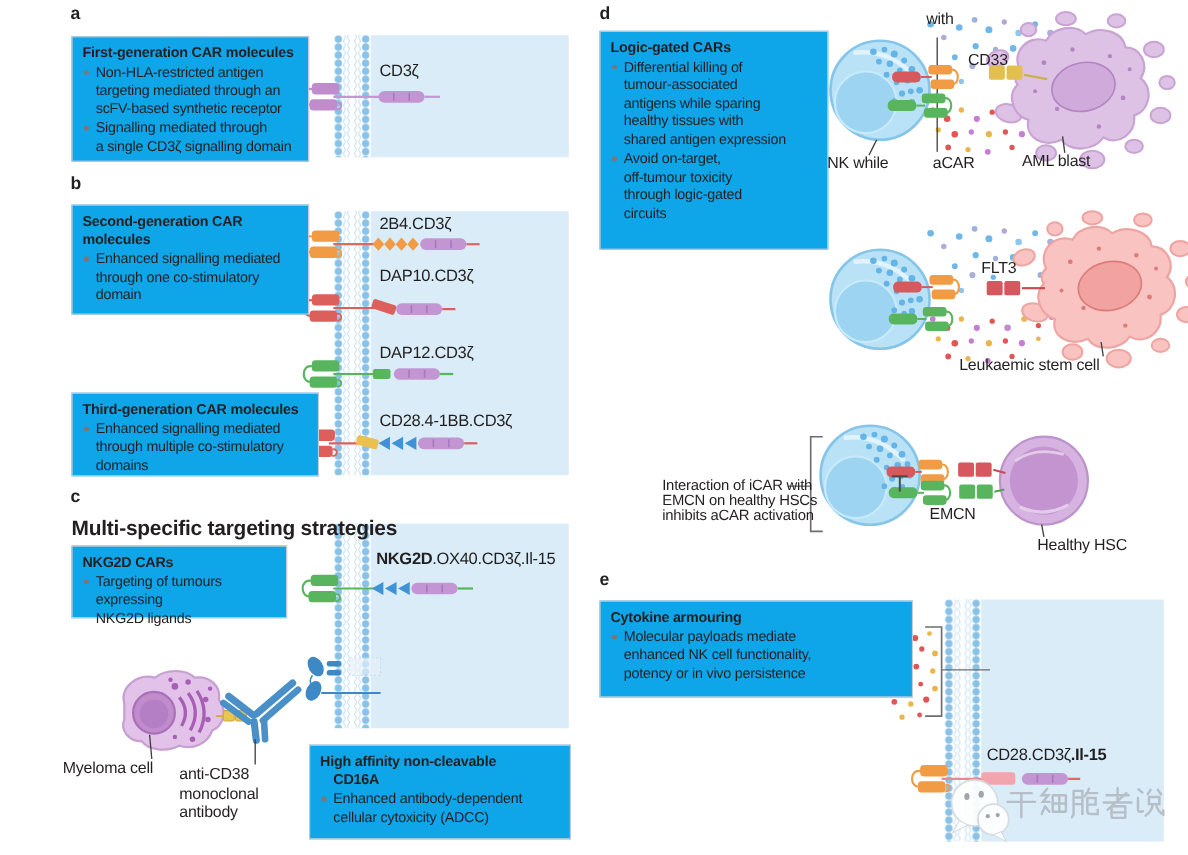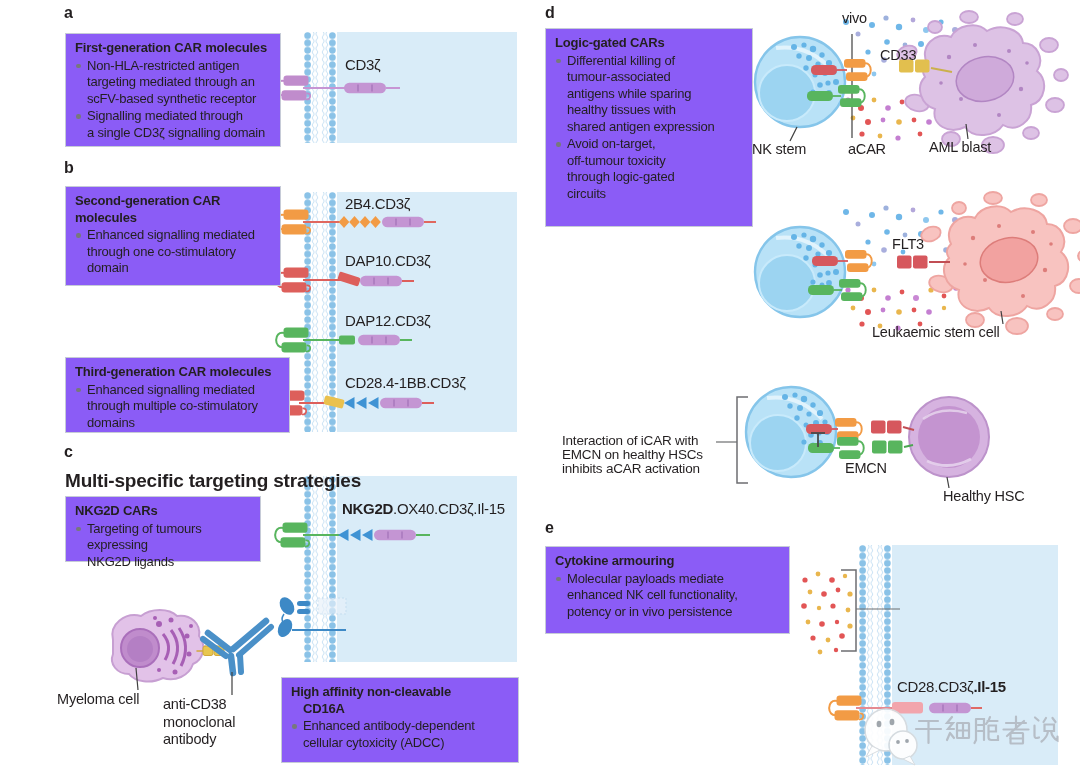--- a/index.html
+++ b/index.html
@@ -1,29 +1,29 @@
 <!DOCTYPE html>
 <html><head>
 <meta charset="utf-8">
 <style>
   html,body{margin:0;padding:0;background:#fff;}
   #fig{position:relative;width:1080px;height:777px;background:#fff;overflow:hidden;
        font-family:"Liberation Sans",sans-serif;color:#231f20;}
   #fig svg{position:absolute;left:0;top:0;}
   .plabel{position:absolute;font-size:16px;font-weight:bold;}
-  .box{position:absolute;background:#8b5cf6;border:1.5px solid #c6cbd7;padding:6px 9px;box-sizing:border-box;}
+  .box{position:absolute;background:#0ea5e9;border:1.5px solid #c6cbd7;padding:6px 9px;box-sizing:border-box;}
   .bt{font-size:13px;font-weight:bold;letter-spacing:-0.2px;line-height:16.5px;white-space:pre-line;}
   .bt.hang{padding-left:12px;text-indent:-12px;}
   .box ul{margin:1px 0 0 0;padding:0;list-style:none;}
   .box li{position:relative;font-size:13px;letter-spacing:-0.2px;line-height:16.5px;
           padding-left:12px;white-space:pre-line;margin-bottom:1px;}
   .box li::before{content:'';position:absolute;left:1px;top:6px;width:4.5px;height:4.5px;border-radius:50%;background:#77787b;}
   .lbl{position:absolute;font-size:14.5px;letter-spacing:-0.2px;line-height:16px;white-space:pre-line;}
   .lbl.big{font-size:15px;letter-spacing:-0.3px;}
-  .lbl.sm{font-size:13.5px;line-height:13.8px;}
+  .lbl.sm{font-size:13.5px;line-height:13.8px;margin-left:40px;}
   .lbl.lh17{line-height:17.5px;}
   .heading{position:absolute;font-size:19px;font-weight:bold;letter-spacing:-0.2px;}
   .wmtext{position:absolute;left:912px;top:710px;width:170px;font-size:34px;color:transparent;}
 </style>
 </head>
 <body>
 
 <div id="fig">
 <svg width="1080" height="777" viewBox="0 0 1080 777">
 <defs>
@@ -519,44 +519,44 @@
 antigens while sparing
 healthy tissues with
 shared antigen expression</li>
     <li>Avoid on-target,
 off-tumour toxicity
 through logic-gated
 circuits</li>
   </ul>
 </div>
 
-<div class="box" style="left:545px;top:546px;width:245px;height:88px">
+<div class="box" style="left:545px;top:546px;width:285px;height:88px">
   <div class="bt">Cytokine armouring</div>
   <ul>
     <li>Molecular payloads mediate
 enhanced NK cell functionality,
 potency or in vivo persistence</li>
   </ul>
 </div>
 
 <div class="lbl big" style="left:345px;top:57px">CD3ζ</div>
 <div class="lbl big" style="left:345px;top:196px">2B4.CD3ζ</div>
-<div class="lbl big" style="left:345px;top:253px">DAP10.CD3ζ</div>
+<div class="lbl big" style="left:345px;top:243px">DAP10.CD3ζ</div>
 <div class="lbl big" style="left:345px;top:313px">DAP12.CD3ζ</div>
 <div class="lbl big" style="left:345px;top:375px">CD28.4-1BB.CD3ζ</div>
 
 <div class="lbl big" style="left:342px;top:501px"><b>NKG2D</b><span>.OX40.CD3ζ.Il-15</span></div>
 
 <div class="lbl" style="left:57px;top:691px">Myeloma cell</div>
 <div class="lbl lh17" style="left:163px;top:696px">anti-CD38
 monoclonal
 antibody</div>
 
-<div class="lbl" style="left:842px;top:10px">vivo</div>
-<div class="lbl" style="left:752px;top:141px">NK stem</div>
+<div class="lbl" style="left:842px;top:10px">with</div>
+<div class="lbl" style="left:752px;top:141px">NK while</div>
 <div class="lbl" style="left:848px;top:141px">aCAR</div>
 <div class="lbl" style="left:880px;top:47px">CD33</div>
 <div class="lbl" style="left:929px;top:139px">AML blast</div>
 <div class="lbl" style="left:892px;top:236px">FLT3</div>
 <div class="lbl" style="left:872px;top:324px">Leukaemic stem cell</div>
 <div class="lbl sm" style="left:562px;top:434px">Interaction of iCAR with
 EMCN on healthy HSCs
 inhibits aCAR activation</div>
 <div class="lbl" style="left:845px;top:460px">EMCN</div>
 <div class="lbl" style="left:943px;top:488px">Healthy HSC</div>

